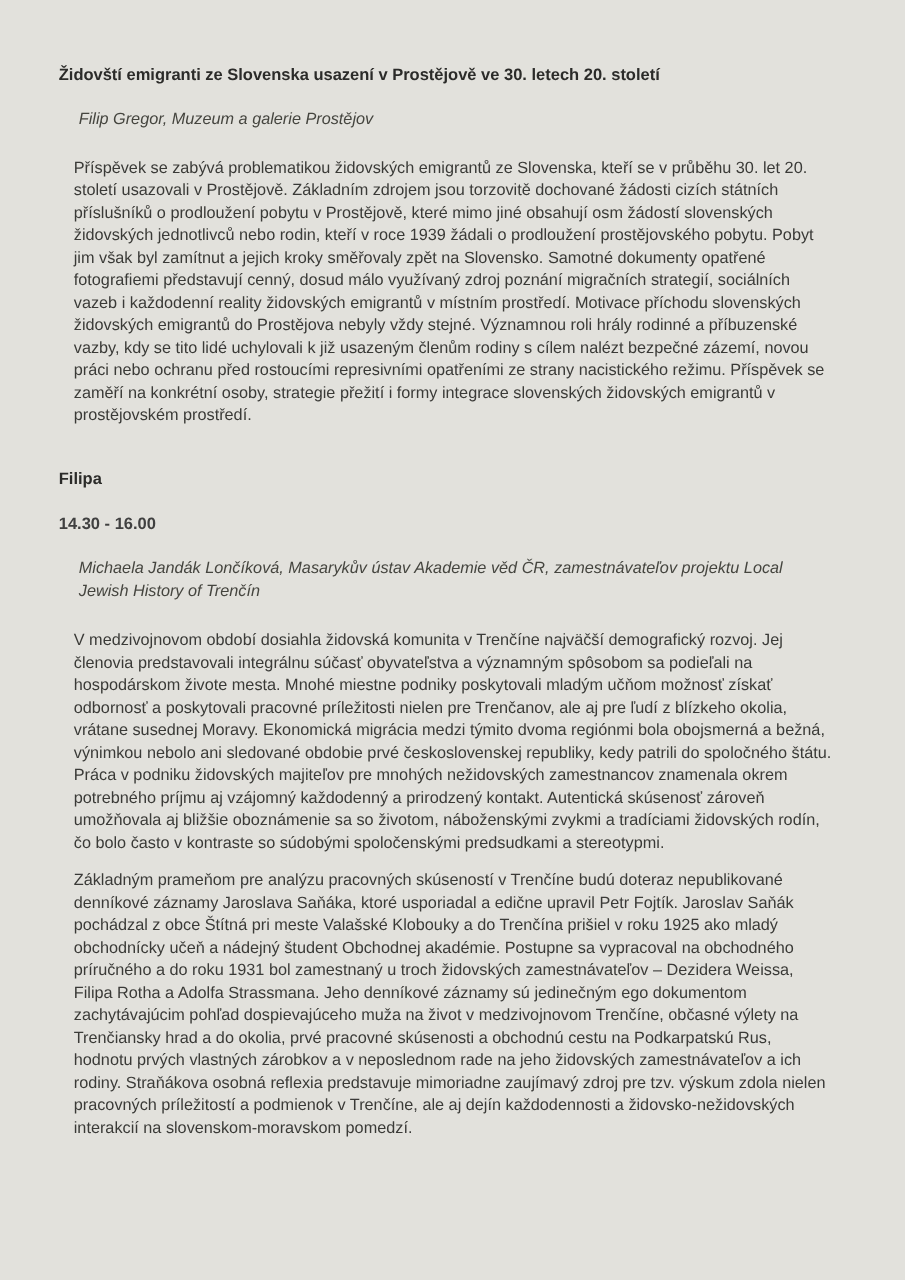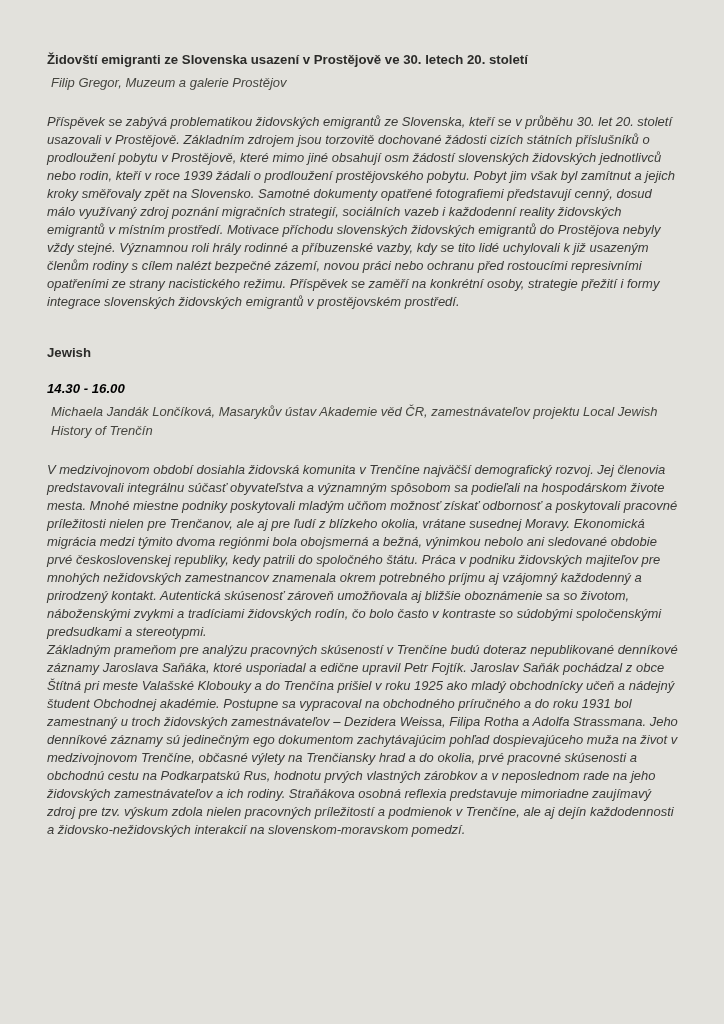--- a/index.html
+++ b/index.html
@@ -28,61 +28,59 @@
   .session-title {
     font-weight: 700;
     color: #2b2b29;
     font-size: 13.2px;
     line-height: 19px;
     margin: 0;
   }
   .speaker {
     font-style: italic;
     color: #45453f;
-    margin: 4px;
+    margin: 16px;
     line-height: 19px;
   }
   .abstract {
     margin: 21px 0 0 0;
     color: #3a3a37;
   }
   .abstract p {
-    margin: 0;
-    font-style: italic;
+    margin: 12px;
   }
   .discussion {
     font-weight: 700;
     color: #2b2b29;
     margin: 33px 0 0 0;
     font-size: 13.2px;
   }
   .time {
     font-weight: 700;
-    color: #000000;
+    color: #404040;
     margin: 17px 0 0 0;
     font-size: 13.2px;
     line-height: 19px;
-    font-style: italic;
   }
 </style>
 </head>
 <body>
 
 <div class="page">
   <div class="content">
 
     <section>
       <h2 class="session-title">Židovští emigranti ze Slovenska usazení v Prostějově ve 30. letech 20. století</h2>
       <p class="speaker">Filip Gregor, Muzeum a galerie Prostějov</p>
       <div class="abstract">
         <p>Příspěvek se zabývá problematikou židovských emigrantů ze Slovenska, kteří se v průběhu 30. let 20. století usazovali v Prostějově. Základním zdrojem jsou torzovitě dochované žádosti cizích státních příslušníků o prodloužení pobytu v Prostějově, které mimo jiné obsahují osm žádostí slovenských židovských jednotlivců nebo rodin, kteří v roce 1939 žádali o prodloužení prostějovského pobytu. Pobyt jim však byl zamítnut a jejich kroky směřovaly zpět na Slovensko. Samotné dokumenty opatřené fotografiemi představují cenný, dosud málo využívaný zdroj poznání migračních strategií, sociálních vazeb i každodenní reality židovských emigrantů v místním prostředí. Motivace příchodu slovenských židovských emigrantů do Prostějova nebyly vždy stejné. Významnou roli hrály rodinné a příbuzenské vazby, kdy se tito lidé uchylovali k již usazeným členům rodiny s cílem nalézt bezpečné zázemí, novou práci nebo ochranu před rostoucími represivními opatřeními ze strany nacistického režimu. Příspěvek se zaměří na konkrétní osoby, strategie přežití i formy integrace slovenských židovských emigrantů v prostějovském prostředí.</p>
       </div>
     </section>
 
-    <p class="discussion">Jewish</p>
+    <p class="discussion">Filipa</p>
 
     <section>
       <p class="time">14.30 - 16.00</p>
       <p class="speaker">Michaela Jandák Lončíková, Masarykův ústav Akademie věd ČR, zamestnávateľov projektu Local Jewish History of Trenčín</p>
       <div class="abstract">
         <p>V medzivojnovom období dosiahla židovská komunita v Trenčíne najväčší demografický rozvoj. Jej členovia predstavovali integrálnu súčasť obyvateľstva a významným spôsobom sa podieľali na hospodárskom živote mesta. Mnohé miestne podniky poskytovali mladým učňom možnosť získať odbornosť a poskytovali pracovné príležitosti nielen pre Trenčanov, ale aj pre ľudí z blízkeho okolia, vrátane susednej Moravy. Ekonomická migrácia medzi týmito dvoma regiónmi bola obojsmerná a bežná, výnimkou nebolo ani sledované obdobie prvé československej republiky, kedy patrili do spoločného štátu. Práca v podniku židovských majiteľov pre mnohých nežidovských zamestnancov znamenala okrem potrebného príjmu aj vzájomný každodenný a prirodzený kontakt. Autentická skúsenosť zároveň umožňovala aj bližšie oboznámenie sa so životom, náboženskými zvykmi a tradíciami židovských rodín, čo bolo často v kontraste so súdobými spoločenskými predsudkami a stereotypmi.</p>
         <p>Základným prameňom pre analýzu pracovných skúseností v Trenčíne budú doteraz nepublikované denníkové záznamy Jaroslava Saňáka, ktoré usporiadal a edične upravil Petr Fojtík. Jaroslav Saňák pochádzal z obce Štítná pri meste Valašské Klobouky a do Trenčína prišiel v roku 1925 ako mladý obchodnícky učeň a nádejný študent Obchodnej akadémie. Postupne sa vypracoval na obchodného príručného a do roku 1931 bol zamestnaný u troch židovských zamestnávateľov – Dezidera Weissa, Filipa Rotha a Adolfa Strassmana. Jeho denníkové záznamy sú jedinečným ego dokumentom zachytávajúcim pohľad dospievajúceho muža na život v medzivojnovom Trenčíne, občasné výlety na Trenčiansky hrad a do okolia, prvé pracovné skúsenosti a obchodnú cestu na Podkarpatskú Rus, hodnotu prvých vlastných zárobkov a v neposlednom rade na jeho židovských zamestnávateľov a ich rodiny. Straňákova osobná reflexia predstavuje mimoriadne zaujímavý zdroj pre tzv. výskum zdola nielen pracovných príležitostí a podmienok v Trenčíne, ale aj dejín každodennosti a židovsko-nežidovských interakcií na slovenskom-moravskom pomedzí.</p>
       </div>
     </section>
 

